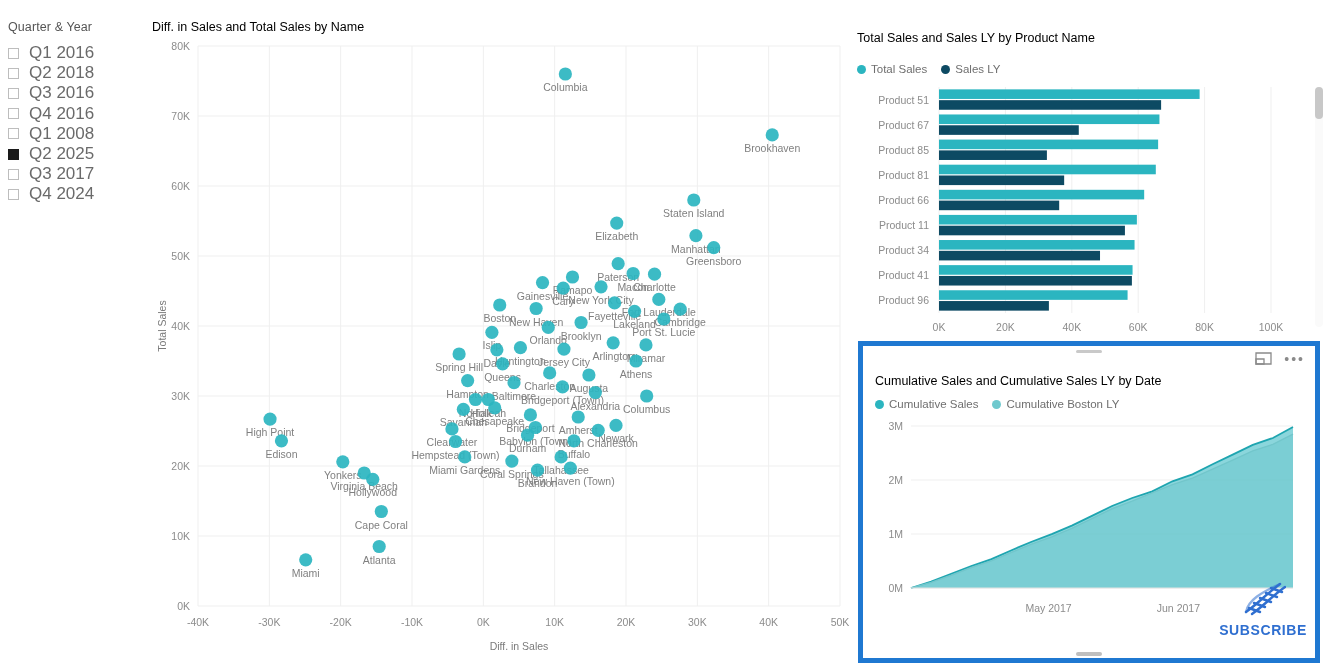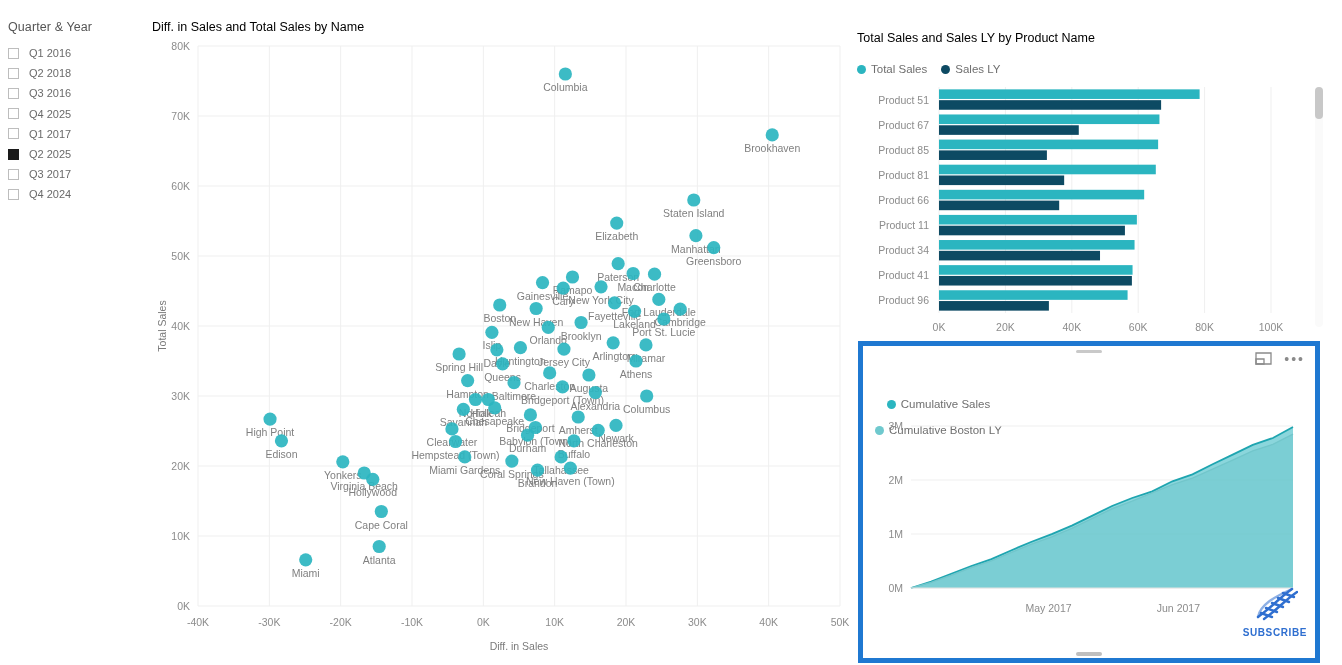--- a/index.html
+++ b/index.html
@@ -10,21 +10,21 @@
   }
   .stage{position:absolute;left:0;top:0;width:1340px;height:665px;}
 
   
   #slicer{position:absolute;left:8px;top:20px;width:140px;}
   #slicer .sl-title{font-size:12.5px;color:#555;margin-bottom:9px;letter-spacing:.1px;}
   .sl-row{display:flex;align-items:center;height:20.2px;cursor:pointer;}
   .sl-box{width:11px;height:11px;border:1px solid #bdbdbd;background:#fff;
           box-sizing:border-box;margin-right:10px;flex:0 0 auto;}
   .sl-row.on .sl-box{background:#1a1a1a;border-color:#1a1a1a;}
-  .sl-lab{font-size:11px;color:#6a6a6a;}
+  .sl-lab{font-size:17px;color:#6a6a6a;}
 
   
   .vtitle{font-size:12.5px;color:#000000;}
   .axlab{font-size:10.5px;fill:#8c8c8c;}
   .axtitle{font-size:10.5px;fill:#7a7a7a;}
   .dotlab{font-size:10.5px;fill:#808080;}
 
   
   #scatter{position:absolute;left:150px;top:18px;width:700px;height:645px;}
   #scatter .vtitle{position:absolute;left:2px;top:2px;}
@@ -43,21 +43,21 @@
            border:5px solid #1f78d1;box-sizing:border-box;background:#fff;}
   #areaInner{position:absolute;left:0;top:0;right:0;bottom:0;background:#fff;}
   #areaviz .vtitle{position:absolute;left:12px;top:28px;}
   .hdr-icons{position:absolute;right:10px;top:6px;display:flex;align-items:center;gap:12px;}
   .dots3{letter-spacing:2px;font-size:14px;color:#8a8a8a;line-height:10px;}
   .drag-grip{position:absolute;left:50%;top:4px;transform:translateX(-50%);
              width:26px;height:3px;background:#c9c9c9;border-radius:2px;}
   .grip-b{position:absolute;left:50%;bottom:2px;transform:translateX(-50%);
           width:26px;height:4px;background:#bfbfbf;border-radius:2px;}
   .wmark{position:absolute;right:8px;bottom:20px;text-align:center;}
-  .wmark .wtxt{font-size:10px;font-weight:bold;color:#2f6fd0;letter-spacing:.6px;}
+  .wmark .wtxt{font-size:14px;font-weight:bold;color:#2f6fd0;letter-spacing:.6px;}
 </style>
 </head>
 <body>
 
 <div class="stage">
 
   <div id="slicer">
     <div class="sl-title">Quarter &amp; Year</div>
     <div id="slicer-rows">
         <div class="sl-row">
@@ -67,25 +67,25 @@
         <div class="sl-row">
           <span class="sl-box"></span>
           <span class="sl-lab">Q2 2018</span>
         </div>
         <div class="sl-row">
           <span class="sl-box"></span>
           <span class="sl-lab">Q3 2016</span>
         </div>
         <div class="sl-row">
           <span class="sl-box"></span>
-          <span class="sl-lab">Q4 2025</span>
-        </div>
-        <div class="sl-row">
-          <span class="sl-box"></span>
-          <span class="sl-lab">Q1 2017</span>
+          <span class="sl-lab">Q4 2016</span>
+        </div>
+        <div class="sl-row">
+          <span class="sl-box"></span>
+          <span class="sl-lab">Q1 2008</span>
         </div>
         <div class="sl-row on">
           <span class="sl-box"></span>
           <span class="sl-lab">Q2 2025</span>
         </div>
         <div class="sl-row">
           <span class="sl-box"></span>
           <span class="sl-lab">Q3 2017</span>
         </div>
         <div class="sl-row">
@@ -332,21 +332,22 @@
   <div id="areaviz">
     <div id="areaInner">
       <div class="drag-grip"></div>
       <div class="hdr-icons">
         <svg width="17" height="13" viewBox="0 0 17 13">
           <path d="M1 1 H16 V12 H1 Z" fill="none" stroke="#8a8a8a" stroke-width="1.3"></path>
           <path d="M1 7 H9 V12 H1 Z" fill="none" stroke="#8a8a8a" stroke-width="1.3"></path>
         </svg>
         <span class="dots3">•••</span>
       </div>
-      <div class="legend" id="areaLegend" style="left:12px;top:52px;flex-direction:column;">
+      <div class="vtitle">Cumulative Sales and Cumulative Sales LY by Date</div>
+      <div class="legend" id="areaLegend" style="left:12px;top:52px;">
           <span class="lg">
             <span class="lgdot" style="background: rgb(43, 181, 192);"></span>
             <span>Cumulative Sales</span>
           </span>
           <span class="lg">
             <span class="lgdot" style="background: rgb(111, 201, 206);"></span>
             <span>Cumulative Boston LY</span>
           </span>
         </div>
       <svg id="areaSvg" width="452" height="240" style="position:absolute;left:0;top:72px;">

